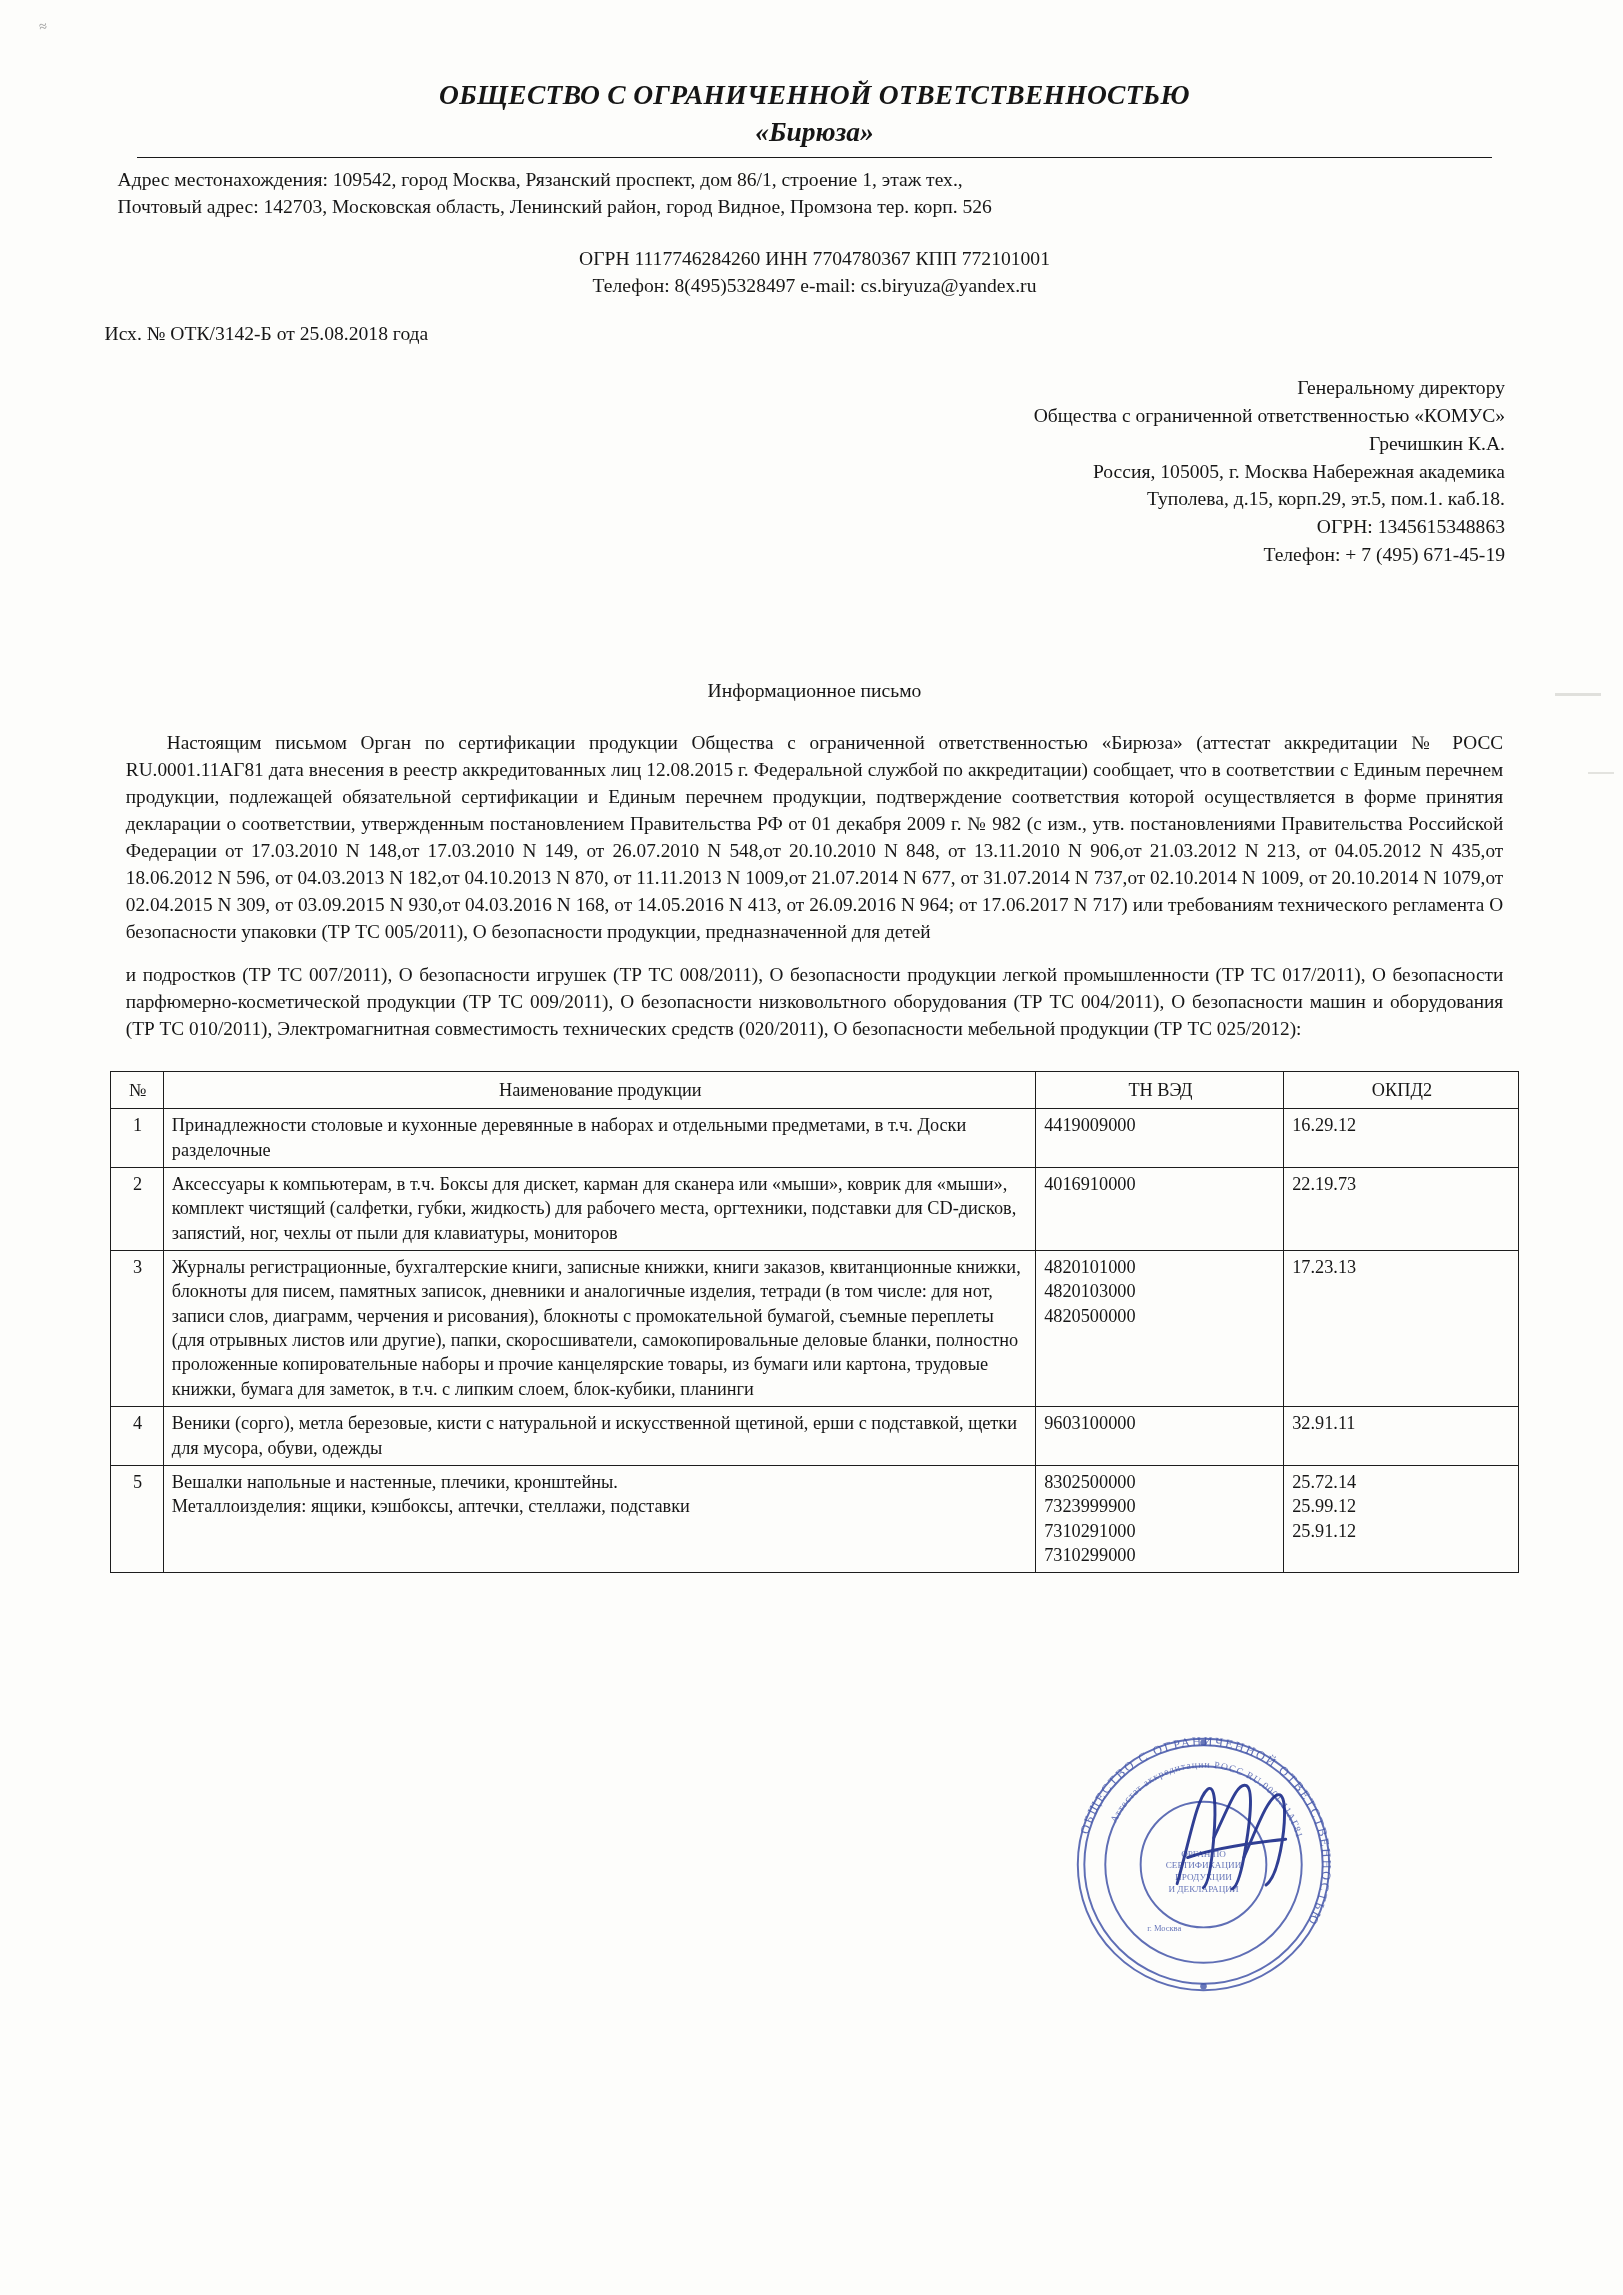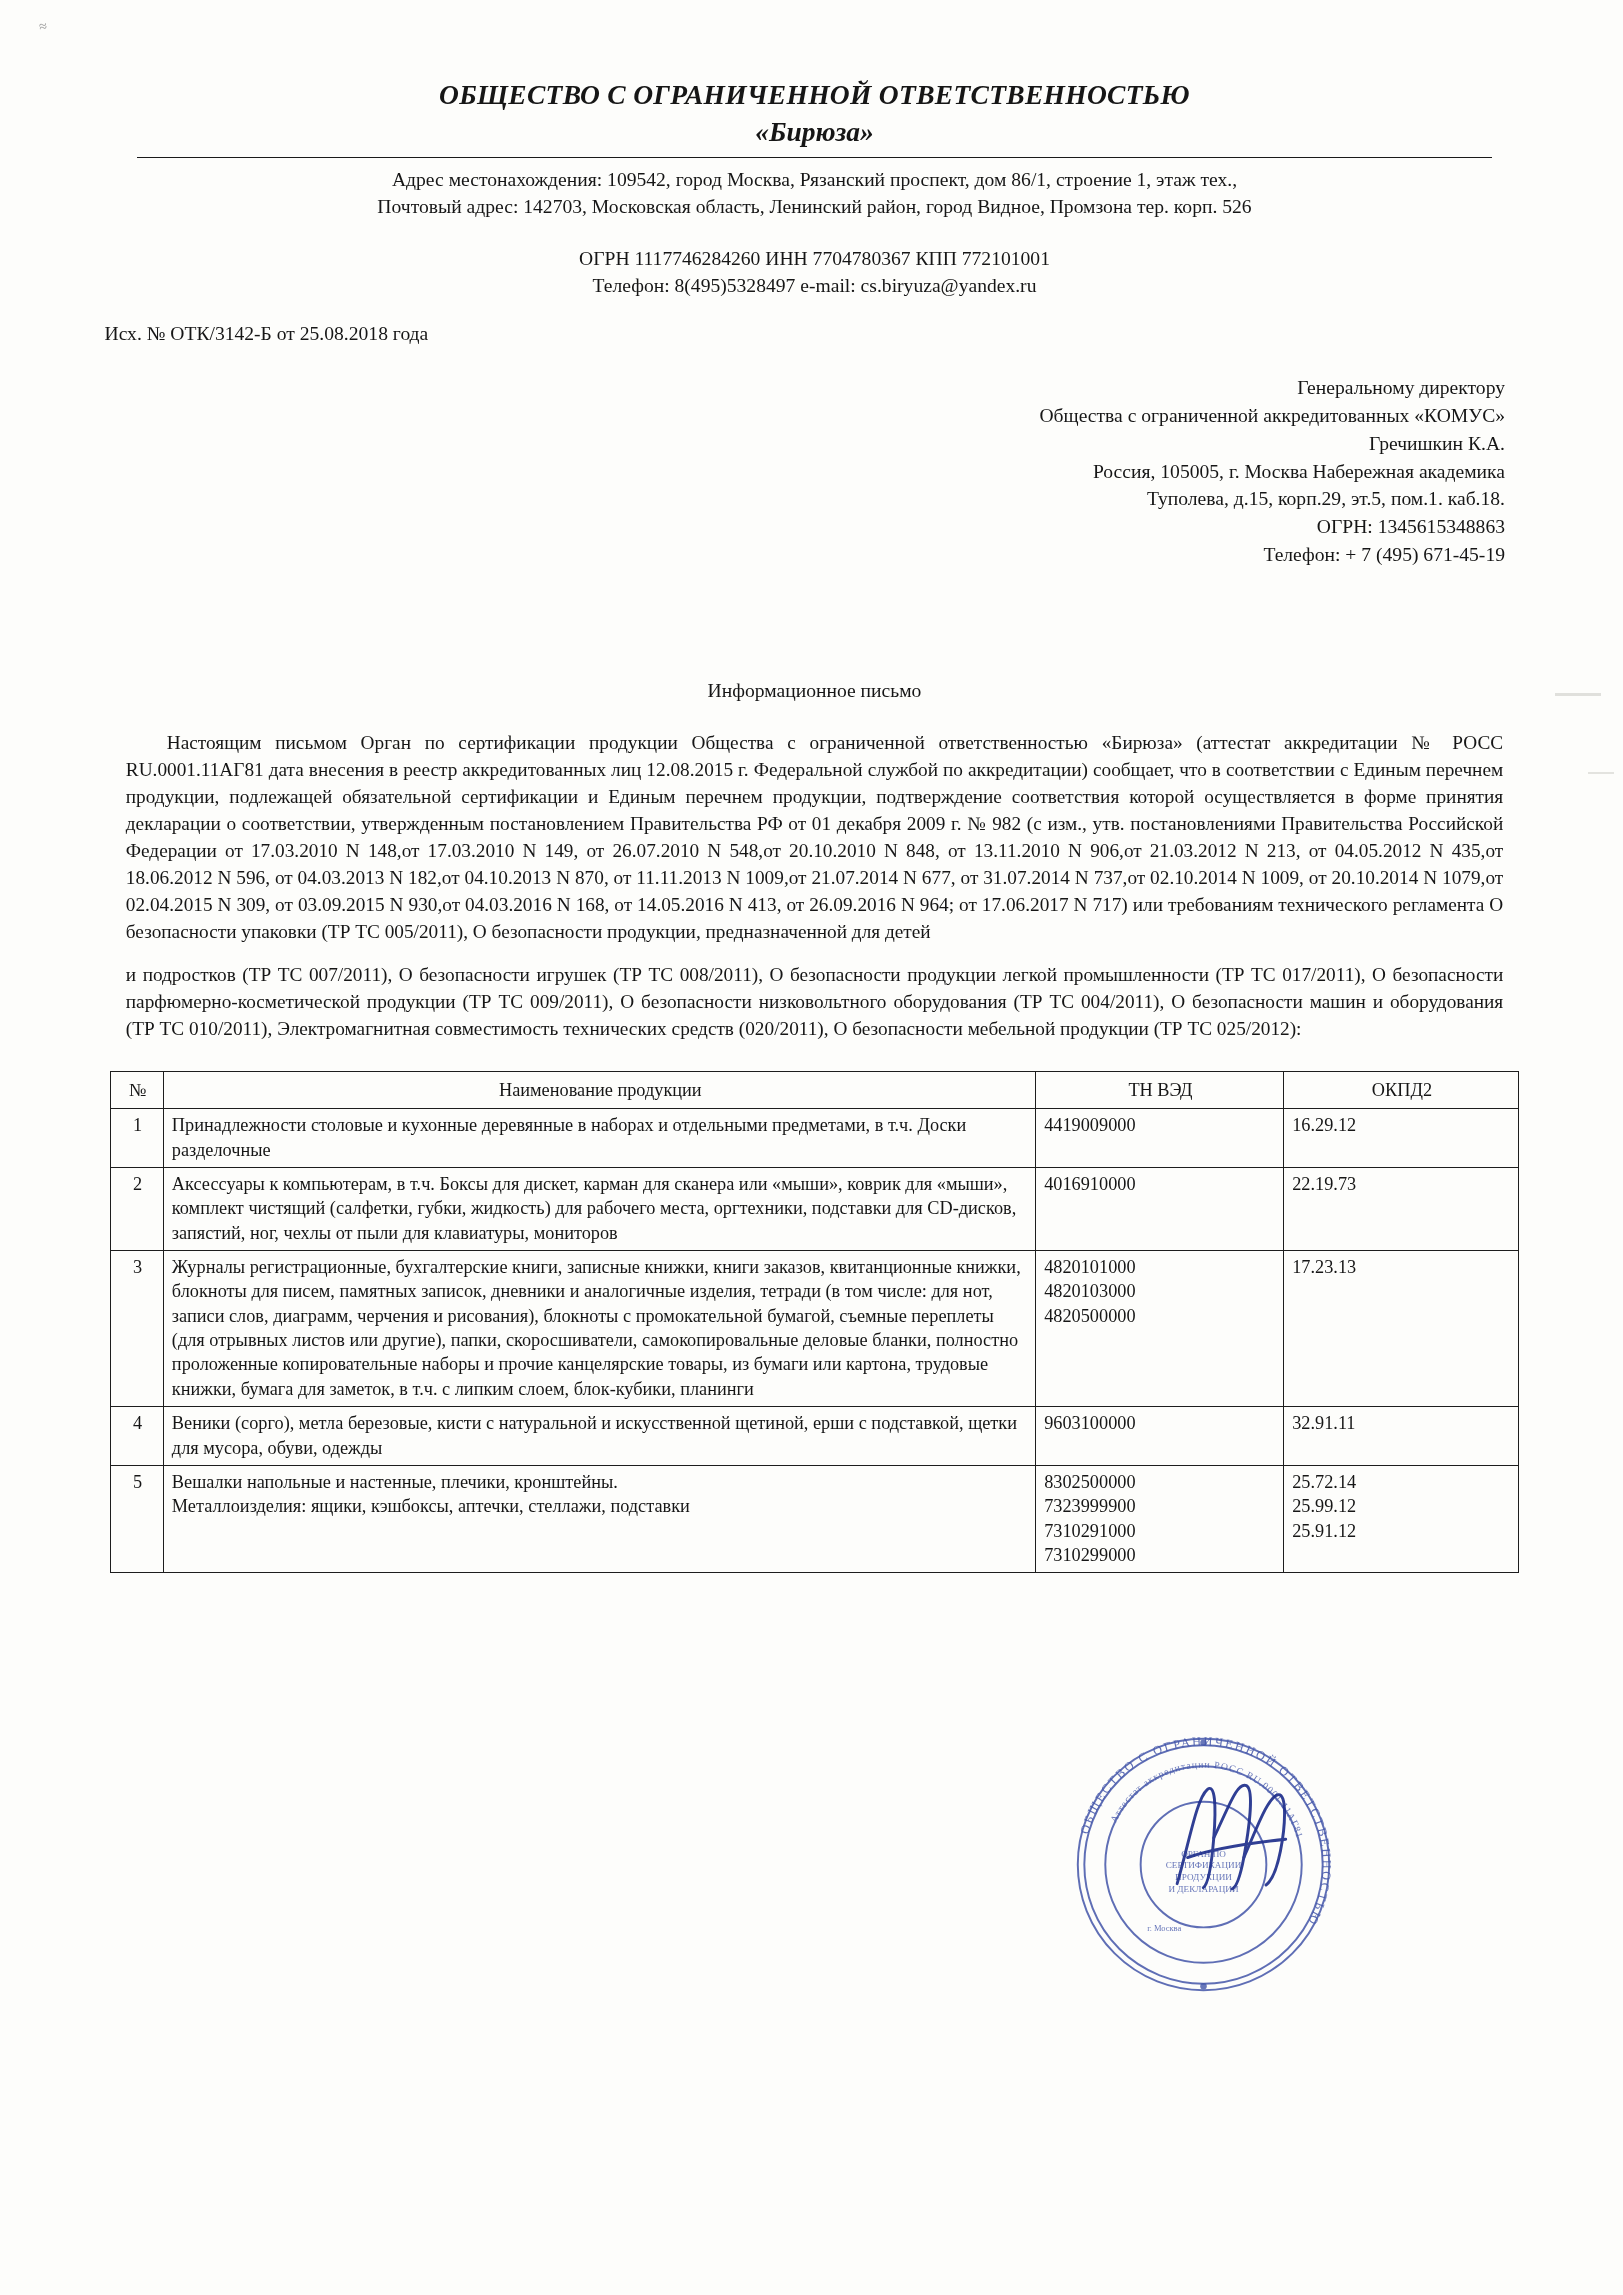--- a/index.html
+++ b/index.html
@@ -46,21 +46,21 @@
     font-weight: bold;
     font-style: italic;
     margin: 3.9px 0 0 0;
   }
   .hr-main {
     border: none;
     border-top: 1.3px solid #1a1a1a;
     margin: 9.2px 39px 0 39px;
   }
   .addr-block {
-    text-align: center;
+    text-align: left;
     font-size: 19.6px;
     line-height: 1.38;
     margin-top: 7.9px;
     padding: 0 19.6px;
   }
   .reg-block {
     text-align: center;
     font-size: 19.6px;
     line-height: 1.38;
     margin-top: 25px;
@@ -195,21 +195,21 @@
 
     <div class="reg-block">
       <div>ОГРН 1117746284260 ИНН 7704780367 КПП 772101001</div>
       <div>Телефон: 8(495)5328497 e-mail: cs.biryuza@yandex.ru</div>
     </div>
 
     <div class="outgoing">Исх. № ОТК/3142-Б от 25.08.2018 года</div>
 
     <div class="addressee">
       <div>Генеральному директору</div>
-      <div>Общества с ограниченной аккредитованных «КОМУС»</div>
+      <div>Общества с ограниченной ответственностью «КОМУС»</div>
       <div>Гречишкин К.А.</div>
       <div>Россия, 105005, г. Москва Набережная академика</div>
       <div>Туполева, д.15, корп.29, эт.5, пом.1. каб.18.</div>
       <div>ОГРН: 1345615348863</div>
       <div>Телефон: + 7 (495) 671-45-19</div>
     </div>
 
     <div class="doc-kind">Информационное письмо</div>
 
     <div class="body-text">

